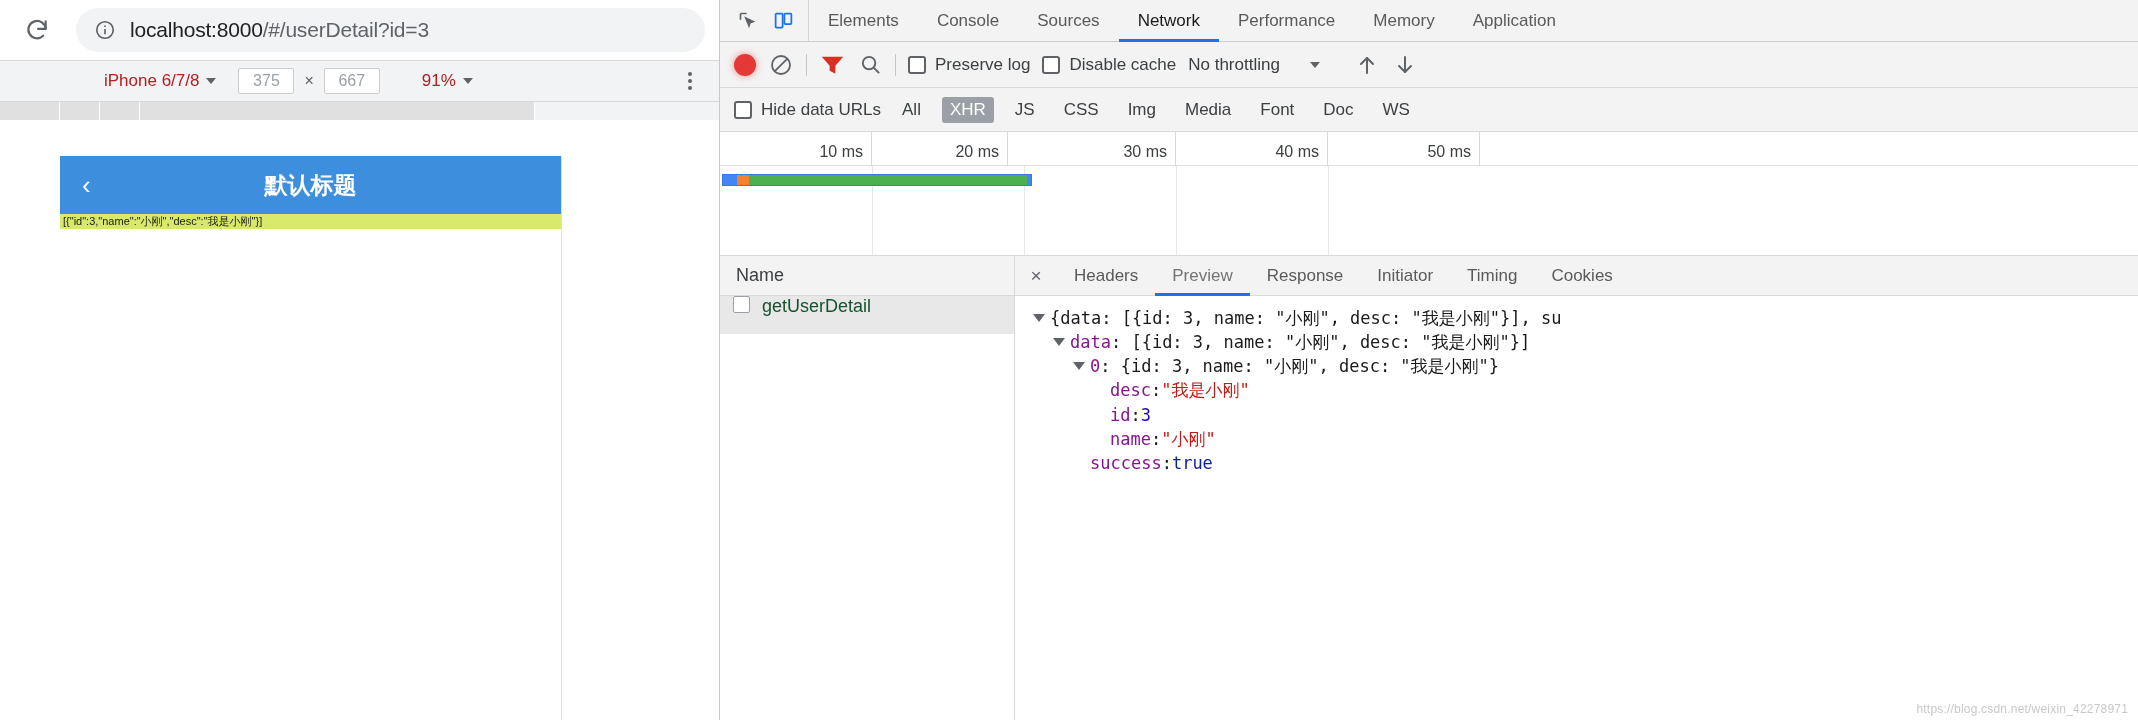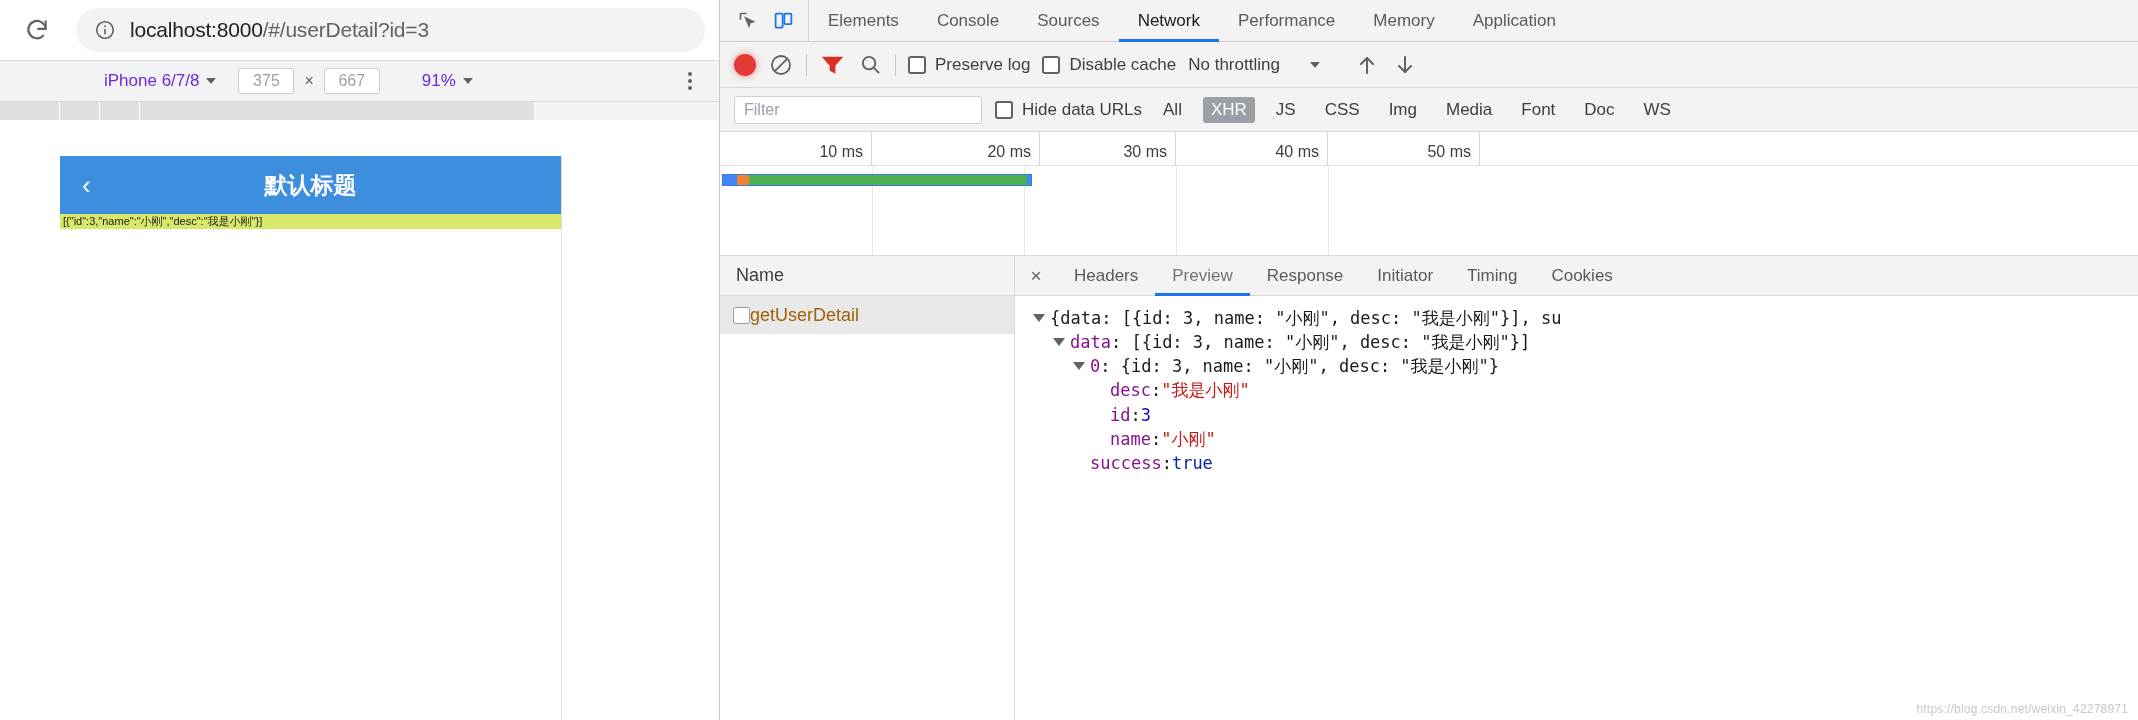--- a/index.html
+++ b/index.html
@@ -21,21 +21,21 @@
             display: flex; align-items: center; padding: 0 18px; margin-left: 16px; cursor: text; }
   .info-icon { width: 22px; height: 22px; flex: 0 0 22px; margin-right: 14px; }
   .url-text { font-size: 21px; color: #202124; letter-spacing: -0.2px; white-space: nowrap; }
   .url-text .host { color: #202124; }
   .url-text .rest { color: #5f6368; }
 
   .device-toolbar { height: 42px; background: #f1f3f4; border-top: 1px solid #d8d8d8;
                     border-bottom: 1px solid #d8d8d8; display: flex; align-items: center;
                     padding: 0 12px; position: relative; }
   .dt-spacer { width: 92px; }
-  .dt-item { font-size: 17px; color: #6d28d9; display: flex; align-items: center;
+  .dt-item { font-size: 17px; color: #b91c1c; display: flex; align-items: center;
              cursor: pointer; white-space: nowrap; }
   .caret { display: inline-block; margin-left: 7px; border-left: 5px solid transparent;
            border-right: 5px solid transparent; border-top: 6px solid #5f6368; }
   .dt-input { width: 56px; height: 26px; border: 1px solid #cdcdcd; background: #fff;
               border-radius: 2px; font-size: 16px; color: #9aa0a6; text-align: center;
               line-height: 24px; margin: 0 4px; cursor: text; }
   .dt-x { font-size: 16px; color: #5f6368; margin: 0 6px; }
   .dt-zoom { margin-left: 38px; }
   .dt-menu { position: absolute; right: 18px; top: 50%; transform: translateY(-50%);
              width: 22px; height: 24px; display: flex; flex-direction: column;
@@ -105,22 +105,22 @@
   .tl-grid { position: absolute; top: 34px; bottom: 0; border-right: 1px solid #e8e8e8; }
   .tl-bar-wrap { position: absolute; top: 42px; left: 2px; }
   .tl-bar { height: 12px; display: flex; border: 1px solid #3b78e7; }
   .tl-seg { height: 100%; }
 
   .bottom { flex: 1; display: flex; min-height: 0; }
   .req-list { width: 295px; flex: 0 0 295px; border-right: 1px solid #d8d8d8;
               display: flex; flex-direction: column; background: #fff; }
   .req-head { height: 40px; background: #f3f3f3; border-bottom: 1px solid #d8d8d8;
               display: flex; align-items: center; padding: 0 16px; font-size: 18px; color: #3c4043; }
-  .req-row { height: 38px; display: flex; align-items: center; padding: 0 13px; 
-             font-size: 18px; color: #a16207; background: #e8e8e8; cursor: pointer; }
+  .req-row { height: 38px; display: flex; align-items: flex-start; padding: 0 13px; gap: 12px;
+             font-size: 18px; color: #14532d; background: #e8e8e8; cursor: pointer; }
   .req-icon { width: 17px; height: 17px; border: 1.5px solid #9aa0a6; border-radius: 2px;
               background: #fff; flex: 0 0 17px; }
 
   .detail { flex: 1; display: flex; flex-direction: column; min-width: 0; background: #fff; }
   .detail-tabs { height: 40px; background: #f3f3f3; border-bottom: 1px solid #d8d8d8;
                  display: flex; align-items: stretch; }
   .close-x { width: 42px; display: flex; align-items: center; justify-content: center;
              font-size: 19px; color: #5f6368; cursor: pointer; }
   .d-tab { display: flex; align-items: center; padding: 0 17px; font-size: 17px;
            color: #5a5a5a; cursor: pointer; position: relative; white-space: nowrap; }
@@ -287,40 +287,39 @@
       </div>
       <div class="icon-btn">
         <svg width="24" height="24" viewBox="0 0 24 24" fill="none" stroke="#5f6368" stroke-width="2" stroke-linecap="round" stroke-linejoin="round">
           <line x1="12" y1="4" x2="12" y2="19"></line>
             <polyline points="6,13 12,19 18,13"></polyline>
         </svg>
       </div>
     </div>
 
     <div class="filter-bar">
-      <div class="filter-input">Filter</div>
       <label class="chk-label">
         <span class="chk"></span>
         <span>Hide data URLs</span>
       </label>
       <div class="type-chip">All</div>
       <div class="type-chip active">XHR</div>
       <div class="type-chip">JS</div>
       <div class="type-chip">CSS</div>
       <div class="type-chip">Img</div>
       <div class="type-chip">Media</div>
       <div class="type-chip">Font</div>
       <div class="type-chip">Doc</div>
       <div class="type-chip">WS</div>
     </div>
 
     <div class="timeline">
       <div class="tl-header">
         <div class="tl-tick" style="left:0; width:152px">10 ms</div>
-        <div class="tl-tick" style="left:168px; width:152px">20 ms</div>
+        <div class="tl-tick" style="left:136px; width:152px">20 ms</div>
         <div class="tl-tick" style="left:304px; width:152px">30 ms</div>
         <div class="tl-tick" style="left:456px; width:152px">40 ms</div>
         <div class="tl-tick" style="left:608px; width:152px">50 ms</div>
       </div>
       <div class="tl-grid" style="left:152px"></div>
       <div class="tl-grid" style="left:304px"></div>
       <div class="tl-grid" style="left:456px"></div>
       <div class="tl-grid" style="left:608px"></div>
       <div class="tl-bar-wrap">
         <div class="tl-bar">

